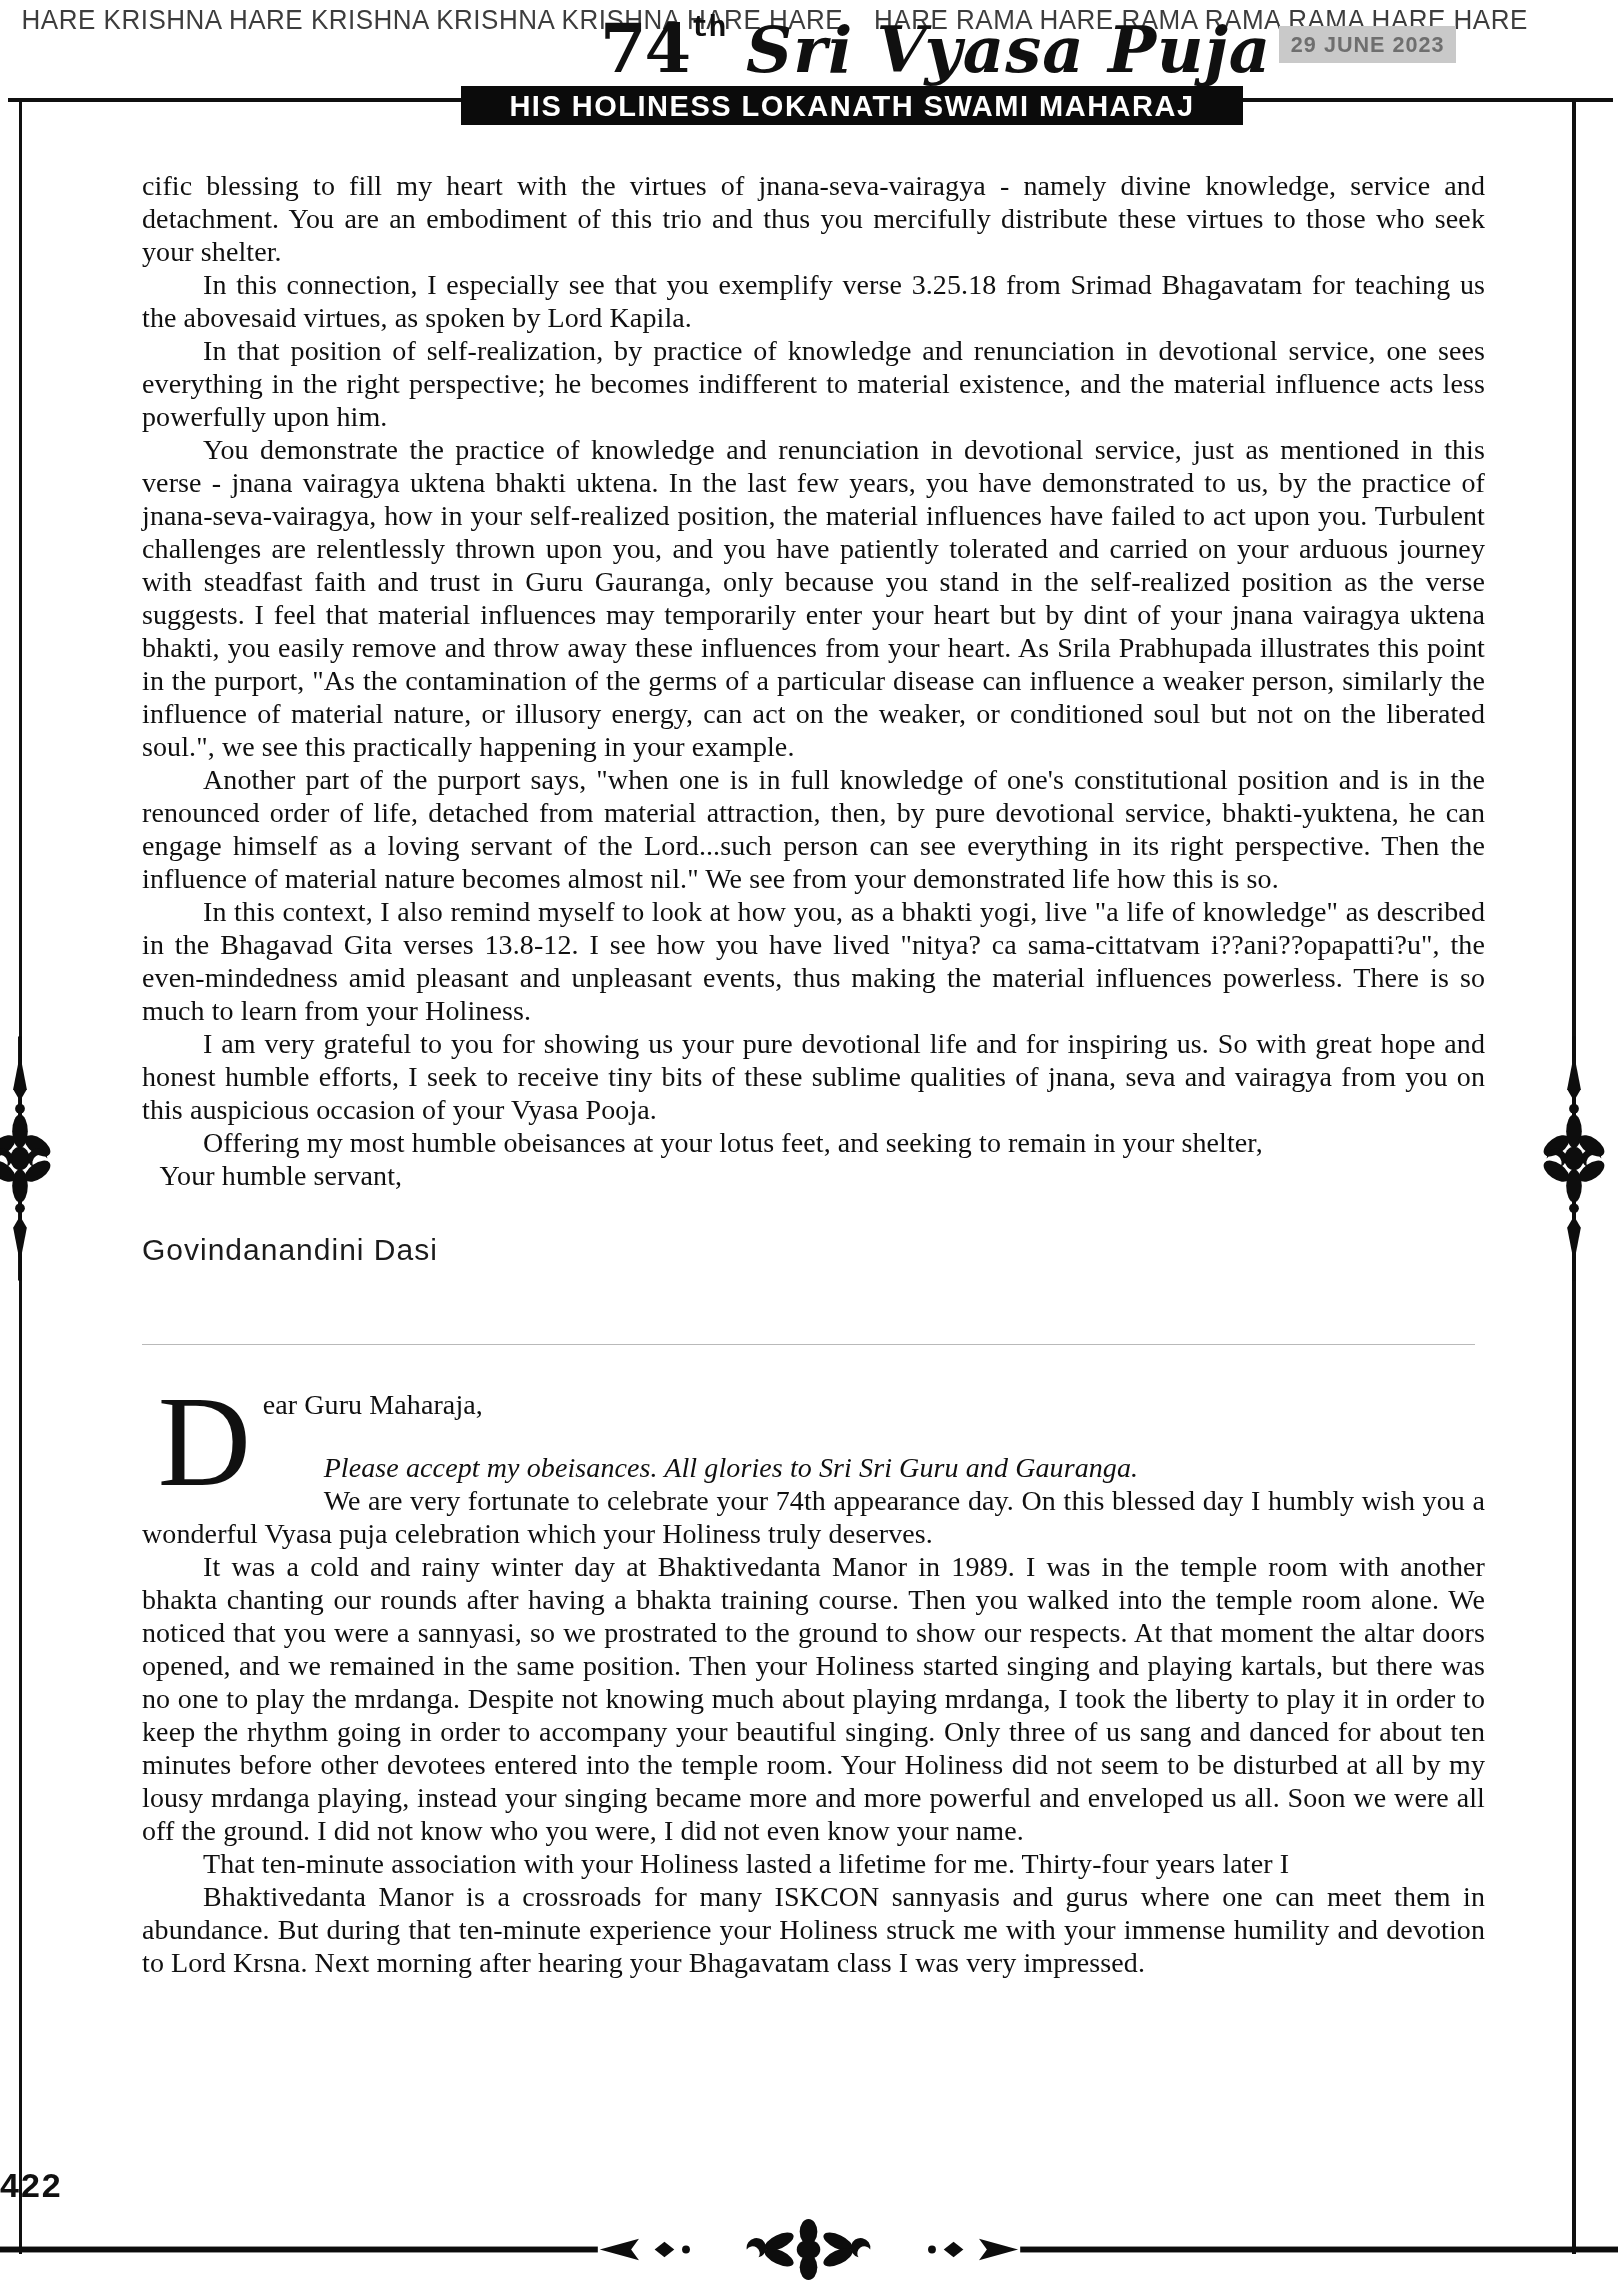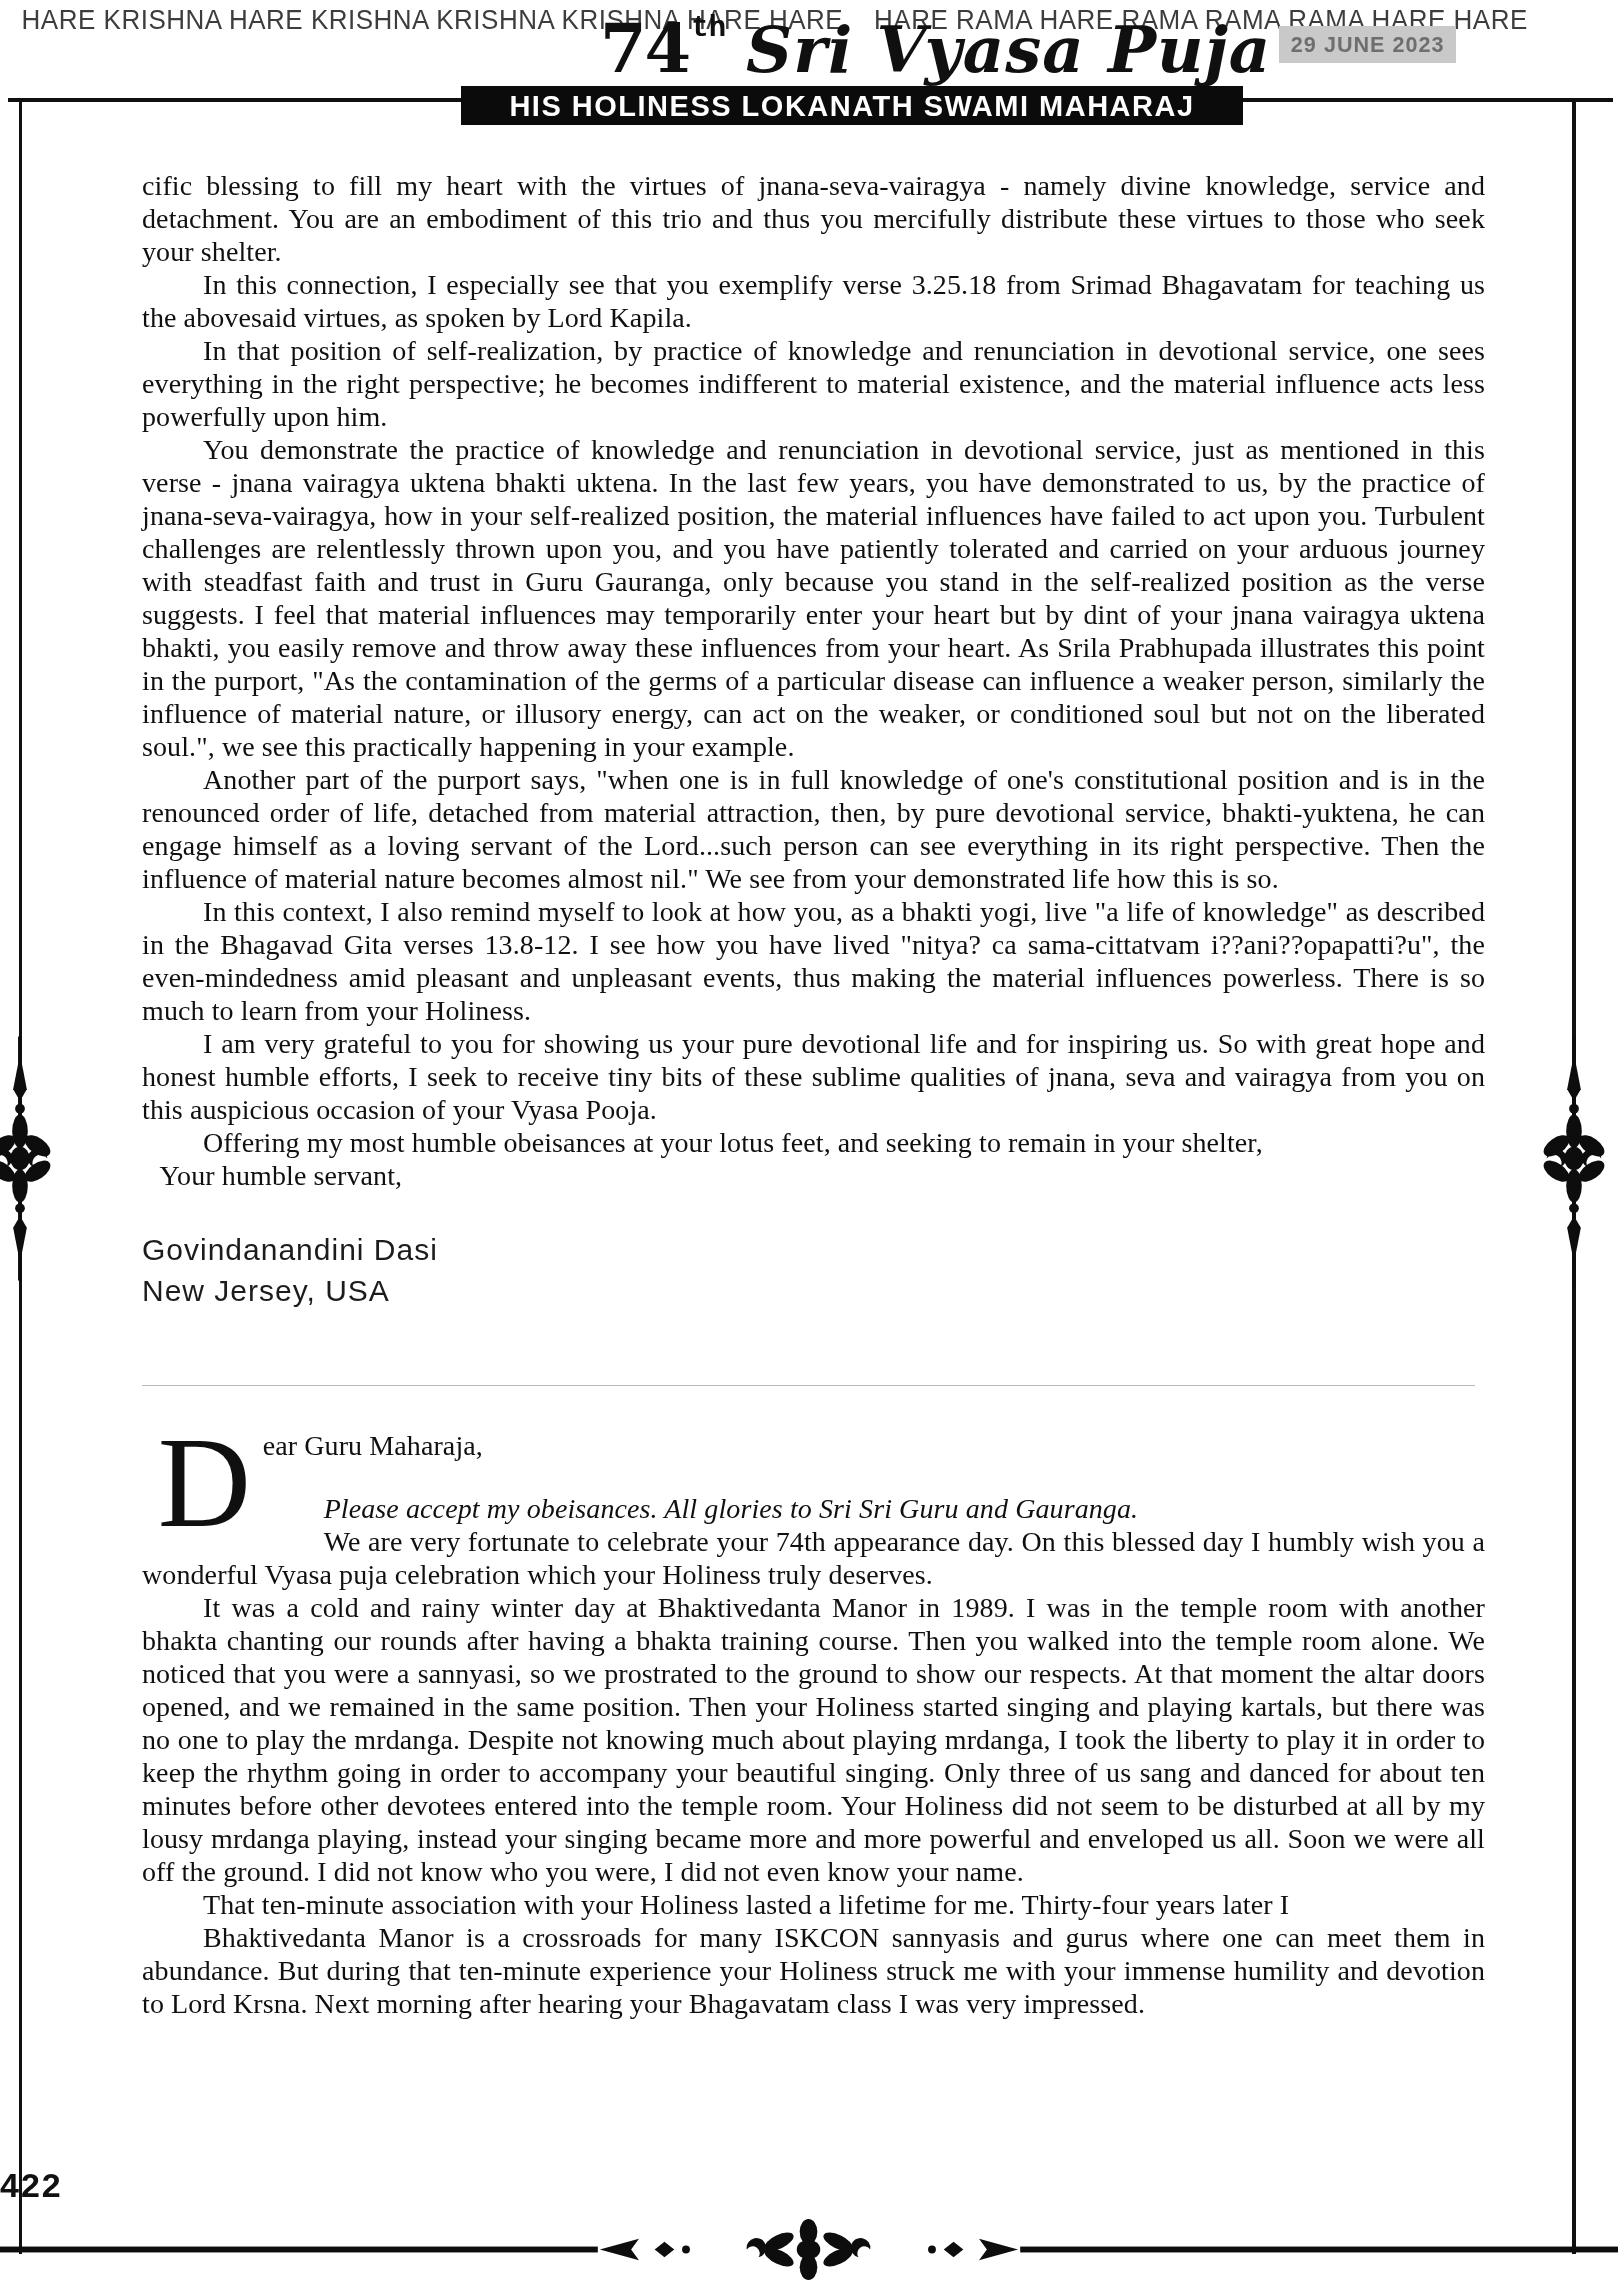--- a/index.html
+++ b/index.html
@@ -126,21 +126,20 @@
       <p class="extra-indent">You demonstrate the practice of knowledge and renunciation in devotional service, just as mentioned in this verse - jnana vairagya uktena bhakti uktena. In the last few years, you have demonstrated to us, by the practice of jnana-seva-vairagya, how in your self-realized position, the material influences have failed to act upon you. Turbulent challenges are relentlessly thrown upon you, and you have patiently tolerated and carried on your arduous journey with steadfast faith and trust in Guru Gauranga, only because you stand in the self-realized position as the verse suggests. I feel that material influences may temporarily enter your heart but by dint of your jnana vairagya uktena bhakti, you easily remove and throw away these influences from your heart. As Srila Prabhupada illustrates this point in the purport, "As the contamination of the germs of a particular disease can influence a weaker person, similarly the influence of material nature, or illusory energy, can act on the weaker, or conditioned soul but not on the liberated soul.", we see this practically happening in your example.</p>
       <p class="extra-indent">Another part of the purport says, "when one is in full knowledge of one's constitutional position and is in the renounced order of life, detached from material attraction, then, by pure devotional service, bhakti-yuktena, he can engage himself as a loving servant of the Lord...such person can see everything in its right perspective. Then the influence of material nature becomes almost nil." We see from your demonstrated life how this is so.</p>
       <p class="extra-indent">In this context, I also remind myself to look at how you, as a bhakti yogi, live "a life of knowledge" as described in the Bhagavad Gita verses 13.8-12. I see how you have lived "nitya? ca sama-cittatvam i??ani??opapatti?u", the even-mindedness amid pleasant and unpleasant events, thus making the material influences powerless. There is so much to learn from your Holiness.</p>
       <p class="extra-indent">I am very grateful to you for showing us your pure devotional life and for inspiring us. So with great hope and honest humble efforts, I seek to receive tiny bits of these sublime qualities of jnana, seva and vairagya from you on this auspicious occasion of your Vyasa Pooja.</p>
       <p class="extra-indent">Offering my most humble obeisances at your lotus feet, and seeking to remain in your shelter,</p>
       <p class="small-indent">Your humble servant,</p>
     </div>
 
     <div class="signature">
       <div>Govindanandini Dasi</div>
-      <div>New Jersey, USA</div>
     </div>
 
     <hr class="divider">
 
     <div class="letter2 body-text">
       <span class="dropcap">D</span>
       <p class="salutation no-indent">ear Guru Maharaja,</p>
       <p class="first-para extra-indent">Please accept my obeisances. All glories to Sri Sri Guru and Gauranga.</p>
       <p class="extra-indent">We are very fortunate to celebrate your 74th appearance day. On this blessed day I humbly wish you a wonderful Vyasa puja celebration which your Holiness truly deserves.</p>
       <p class="extra-indent">It was a cold and rainy winter day at Bhaktivedanta Manor in 1989. I was in the temple room with another bhakta chanting our rounds after having a bhakta training course. Then you walked into the temple room alone. We noticed that you were a sannyasi, so we prostrated to the ground to show our respects. At that moment the altar doors opened, and we remained in the same position. Then your Holiness started singing and playing kartals, but there was no one to play the mrdanga. Despite not knowing much about playing mrdanga, I took the liberty to play it in order to keep the rhythm going in order to accompany your beautiful singing. Only three of us sang and danced for about ten minutes before other devotees entered into the temple room. Your Holiness did not seem to be disturbed at all by my lousy mrdanga playing, instead your singing became more and more powerful and enveloped us all. Soon we were all off the ground. I did not know who you were, I did not even know your name.</p>

